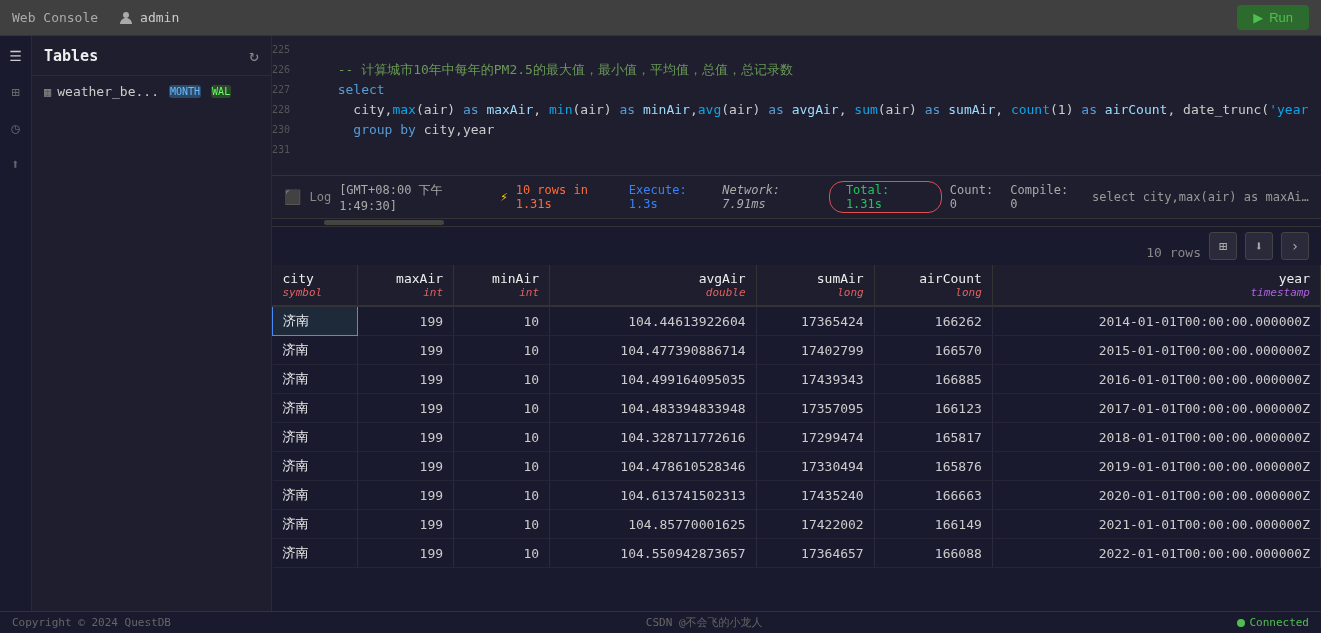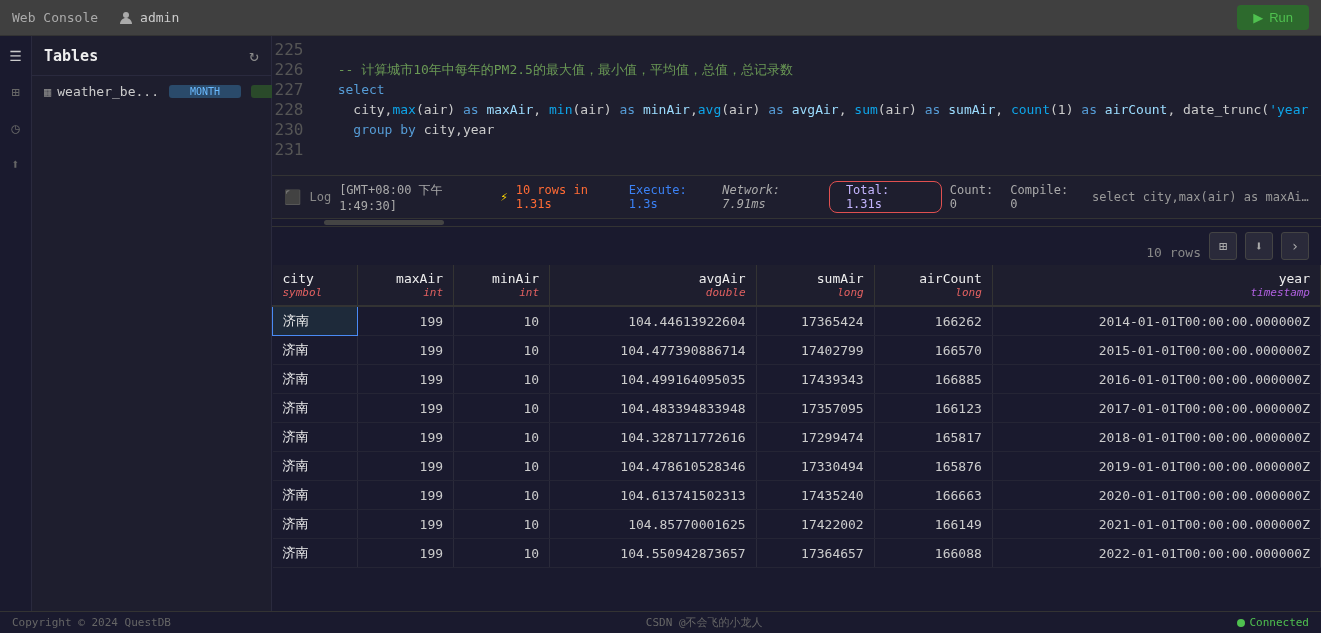--- a/index.html
+++ b/index.html
@@ -115,21 +115,21 @@
       gap: 6px;
       padding: 8px 12px;
       color: #ccc;
       font-size: 13px;
     }
     .table-icon { color: #888; font-size: 12px; }
     .badge {
       font-size: 10px;
       background: #2a4a6a;
       color: #6abaff;
-      padding: 1px 21px;
+      padding: 1px 1px;
       border-radius: 3px;
       margin-left: 4px;
     }
     .badge.wal {
       background: #2a4a2a;
       color: #6aff6a;
     }
 
     
     .editor-area {
@@ -148,24 +148,24 @@
       padding: 4px 0;
       min-height: 140px;
     }
     .code-line {
       display: flex;
       align-items: flex-start;
       min-height: 20px;
     }
     .line-num {
       width: 50px;
-      text-align: center;
+      text-align: left;
       padding-right: 16px;
       color: #555;
-      font-size: 16px;
+      font-size: 10px;
       flex-shrink: 0;
       line-height: 20px;
     }
     .line-content {
       flex: 1;
       color: #ccc;
       font-size: 13px;
       line-height: 20px;
       white-space: pre;
     }
@@ -188,23 +188,23 @@
       flex-shrink: 0;
     }
     .log-label {
       color: #888;
       font-size: 12px;
     }
     .log-icon { color: #ffd700; }
     .log-highlight { color: #ff6b35; }
     .log-total-box {
       border: 1.5px solid #e05050;
-      border-radius: 8px;
+      border-radius: 14px;
       padding: 1px 16px;
-      color: #c4b5fd;
+      color: #22c55e;
     }
     .log-exec { color: #3b82f6; }
     .log-net { color: #aaa; font-style: italic; }
     .log-query-preview {
       color: #999;
       font-size: 12px;
       margin-left: 8px;
       overflow: hidden;
       text-overflow: ellipsis;
       white-space: nowrap;

